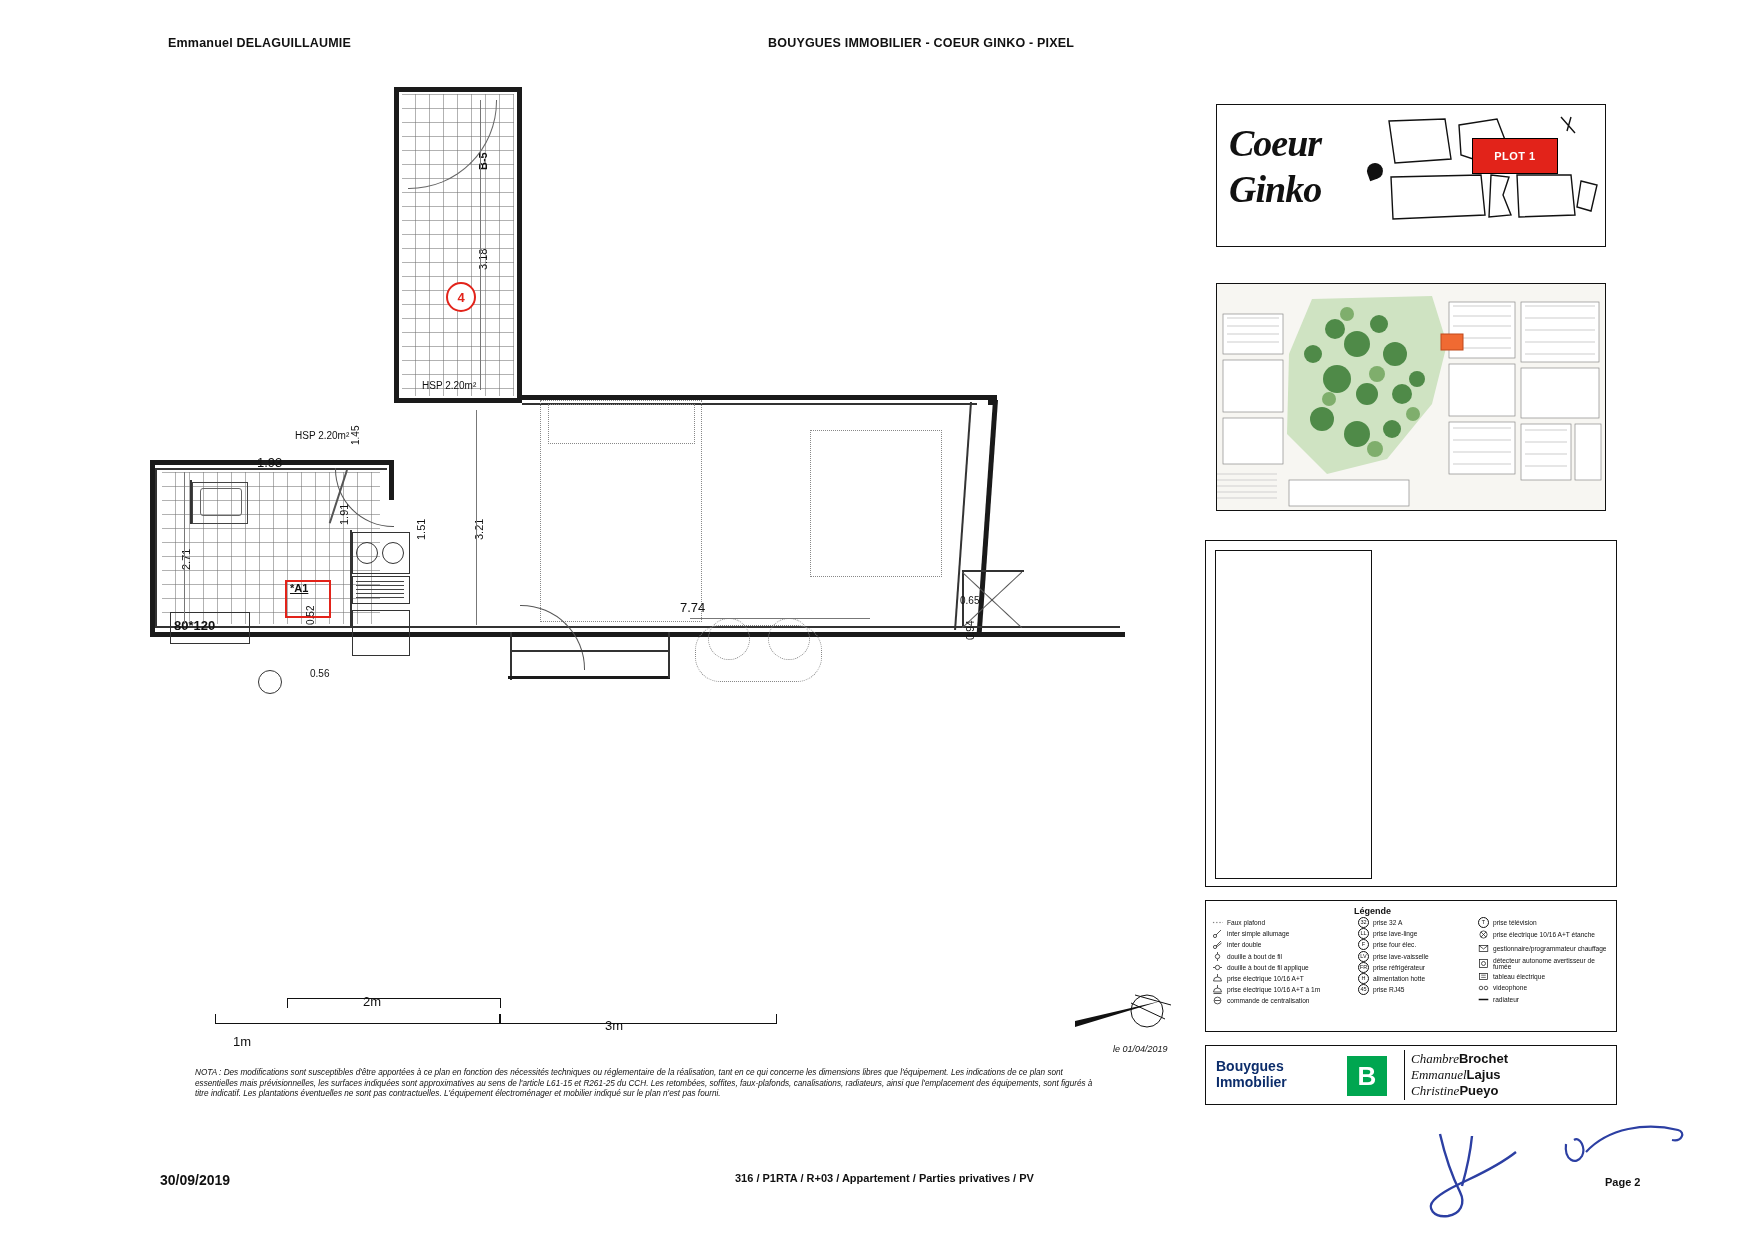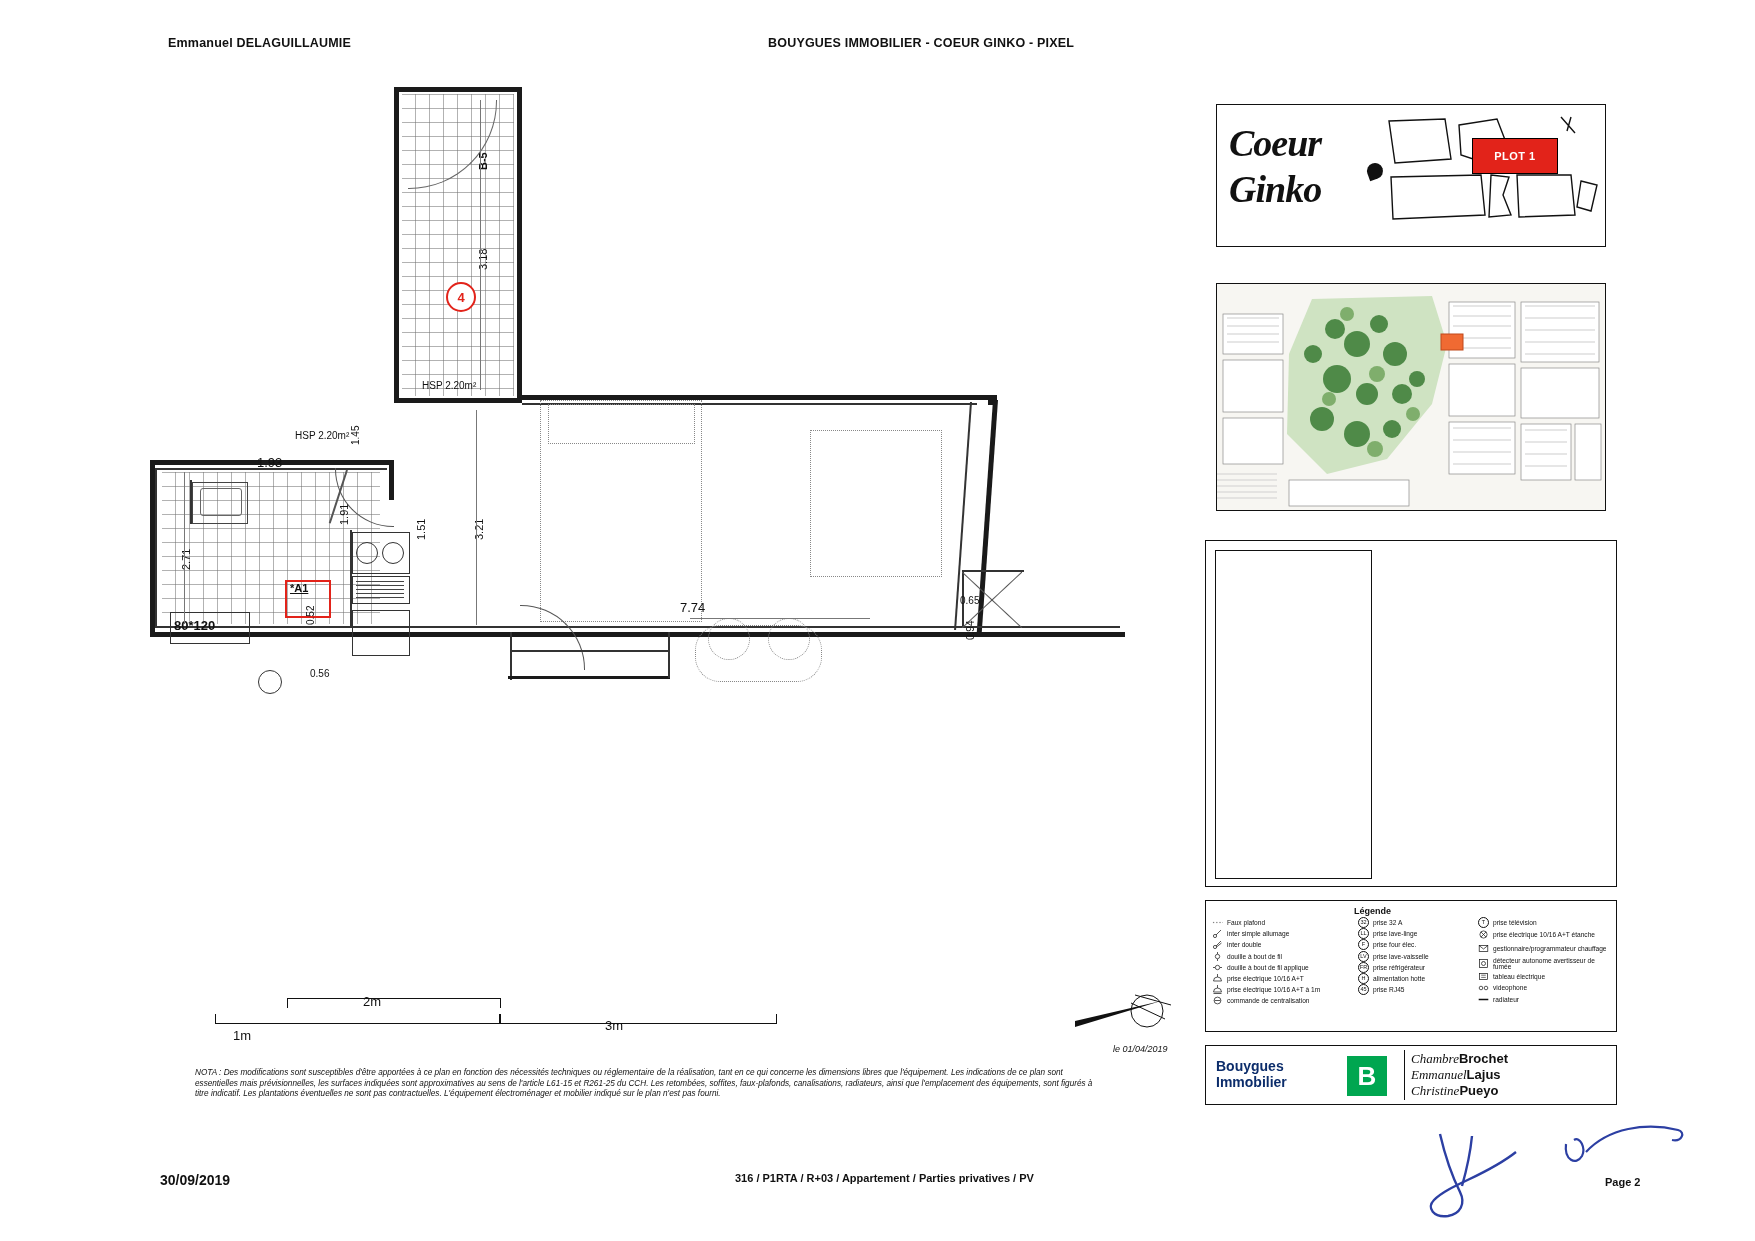--- a/index.html
+++ b/index.html
@@ -461,21 +461,21 @@
     <div><span class="fn">Chambre</span><span class="ln">Brochet</span></div>
     <div><span class="fn">Emmanuel</span><span class="ln">Lajus</span></div>
     <div><span class="fn">Christine</span><span class="ln">Pueyo</span></div>
   </div>
 </div>
 
 <div class="scale abs" style="left:215px;top:980px;width:560px;height:60px;">
   <div class="bar" style="left:0px;top:34px;width:284px;"></div>
   <div class="bar" style="left:284px;top:34px;width:276px;"></div>
   <div class="bar" style="left:72px;top:18px;width:212px;border-bottom:none;border-top:1px solid #111;"></div>
-  <div class="lab" style="left:18px;top:48px;">1m</div>
+  <div class="lab" style="left:18px;top:54px;">1m</div>
   <div class="lab" style="left:148px;top:14px;">2m</div>
   <div class="lab" style="left:390px;top:38px;">3m</div>
 </div>
 
 <svg class="compass" viewBox="0 0 110 70">
   <circle cx="72" cy="36" r="16" fill="none" stroke="#111" stroke-width="1"></circle>
   <path d="M0,46 L86,26 L0,52 Z" fill="#111"></path>
   <path d="M56,28 L90,44" stroke="#111" stroke-width="1"></path>
   <path d="M60,20 L96,30" stroke="#111" stroke-width="1"></path>
 </svg>

